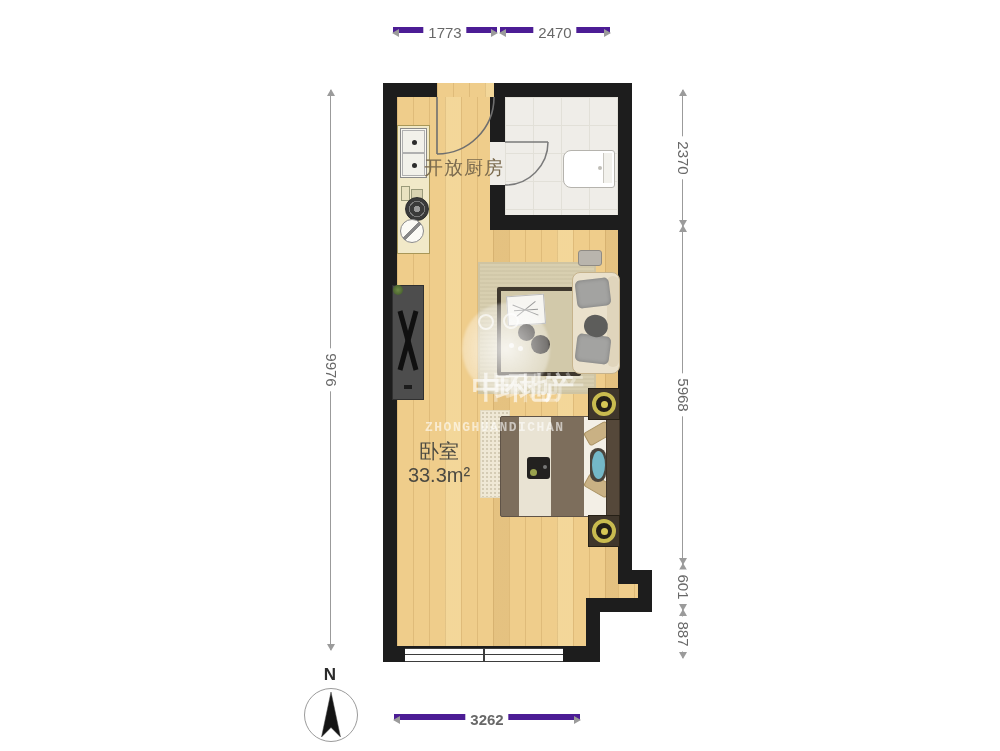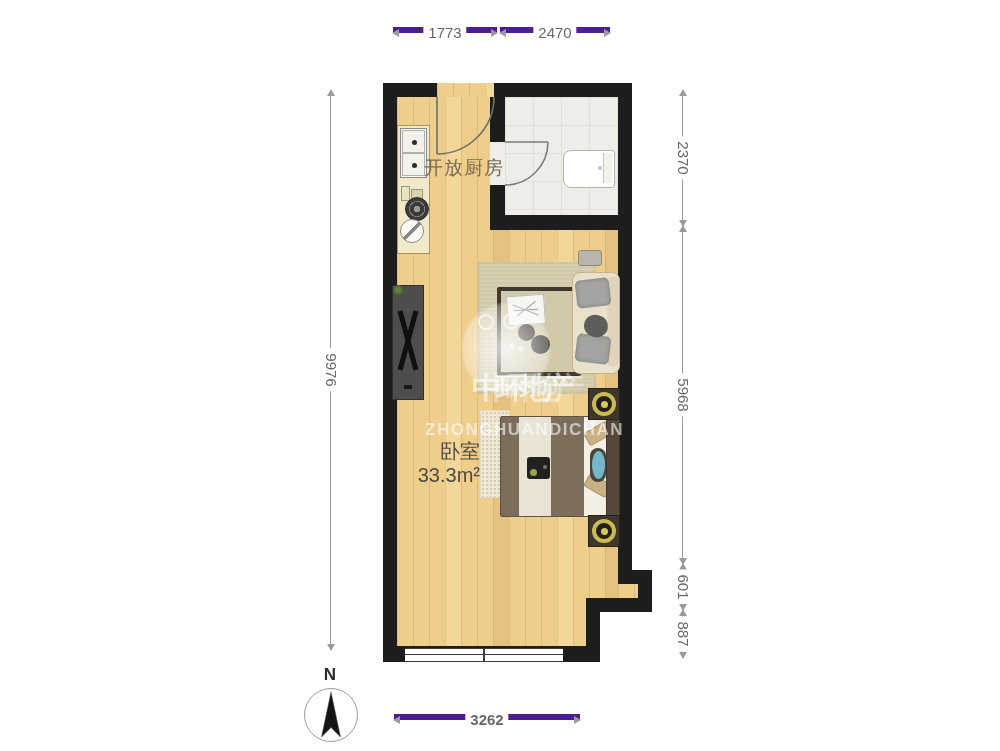--- a/index.html
+++ b/index.html
@@ -159,30 +159,30 @@
   </div>
 
   <div class="abs" style="left:563px;top:150px;width:50px;height:36px;background:#ffffff;border:1px solid #b5b3ad;border-radius:8px 3px 3px 8px;">
     <div class="abs" style="right:2px;top:2px;width:8px;height:30px;background:#f2f1ec;border-left:1px solid #c9c7c0;"></div>
     <div class="abs circle" style="right:12px;top:15px;width:4px;height:4px;background:#c0beb8;"></div>
   </div>
 
   <div class="room-label" style="left:424px;top:157px;font-size:19px;letter-spacing:1px;color:#7a6a4e;">开放厨房</div>
 
 
-  <div class="room-label" style="left:398px;top:440px;width:82px;text-align:right;color:#4c4a42;">
+  <div class="room-label" style="left:398px;top:440px;width:82px;text-align:center;color:#4c4a42;">
     <div style="font-size:20px;">卧室</div>
     <div style="font-size:20px;margin-top:1px;">33.3m²</div>
   </div>
 
   <div class="abs circle" style="left:462px;top:303px;width:88px;height:92px;background:radial-gradient(circle,rgba(255,255,255,0.8) 0%,rgba(255,255,255,0.35) 65%,rgba(255,255,255,0) 100%);filter:blur(1px);"></div>
   <div class="abs circle" style="left:478px;top:314px;width:12px;height:12px;border:2px solid rgba(255,255,255,0.65);"></div>
   <div class="abs circle" style="left:503px;top:313px;width:12px;height:12px;border:2px solid rgba(255,255,255,0.65);"></div>
   <div class="abs" style="left:425px;top:368px;width:190px;text-align:center;font-size:30px;font-weight:bold;color:rgba(255,255,255,0.62);letter-spacing:-6px;text-shadow:10px 0 0 rgba(255,255,255,0.35);white-space:nowrap;">中环地产</div>
-  <div class="abs" style="left:425px;top:420px;width:190px;text-align:right;font-size:17px;font-weight:bold;color:rgba(255,255,255,0.6);letter-spacing:1.5px;white-space:nowrap;">ZHONGHUANDICHAN</div>
+  <div class="abs" style="left:425px;top:420px;width:190px;text-align:left;font-size:13px;font-weight:bold;color:rgba(255,255,255,0.6);letter-spacing:1.5px;white-space:nowrap;font-family:Liberation Mono, monospace;">ZHONGHUANDICHAN</div>
 
   <div class="hdim" style="left:393px;top:27px;width:104px;">
     <span class="dim-label">1773</span>
   </div>
   <div class="hdim" style="left:500px;top:27px;width:110px;">
     <span class="dim-label">2470</span>
   </div>
 
   <div class="vdim" style="left:330px;top:90px;height:560px;">
     <span class="dim-label">9976</span>

